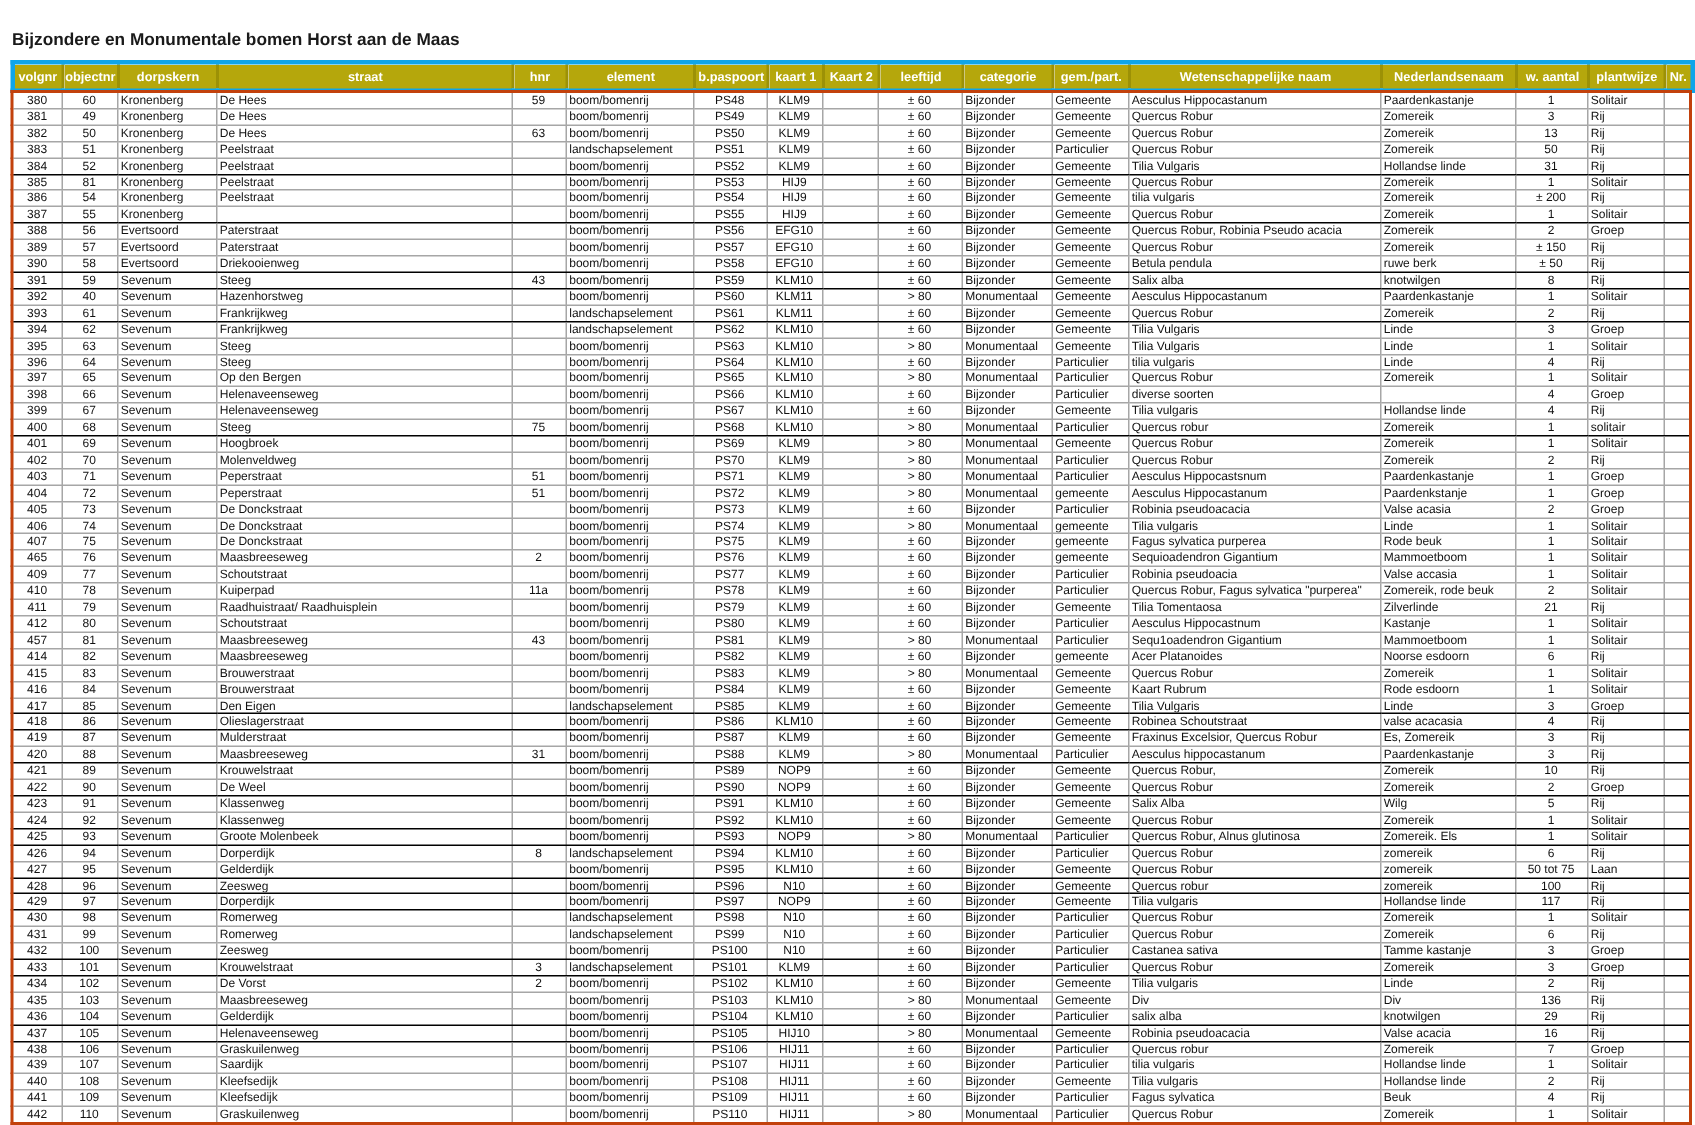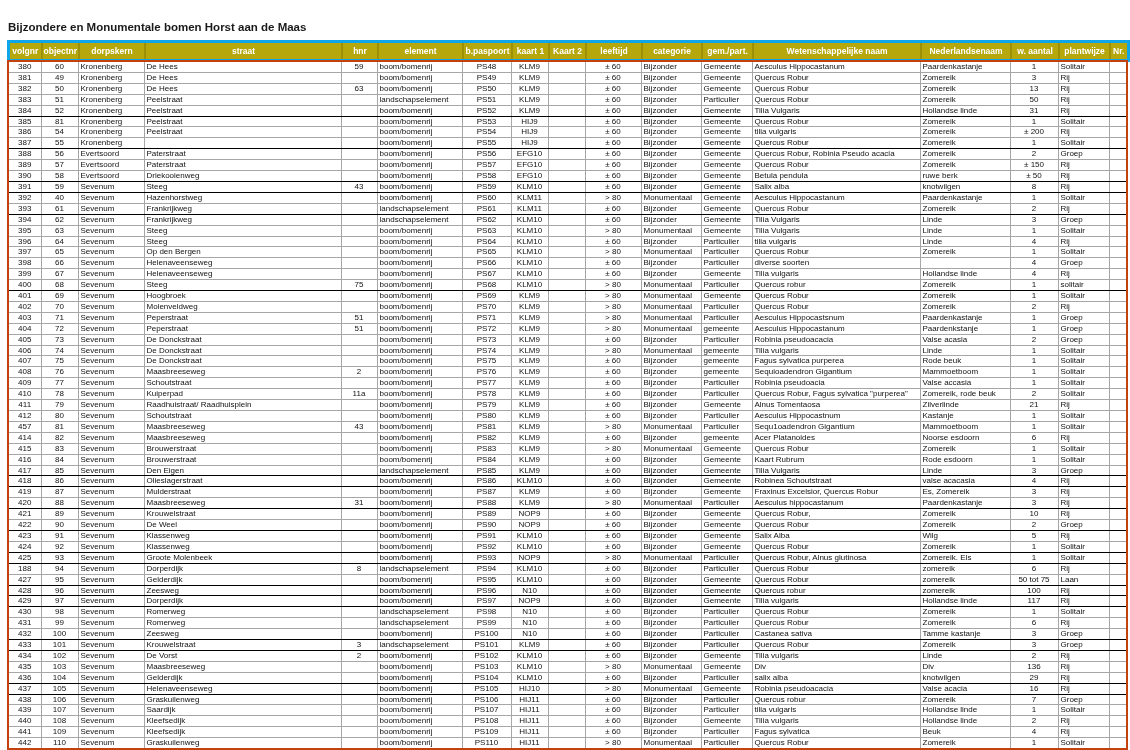--- a/index.html
+++ b/index.html
@@ -616,21 +616,21 @@
         <td class="c">± 60</td>
         <td class="l">Bijzonder</td>
         <td class="l">gemeente</td>
         <td class="l">Fagus sylvatica purperea</td>
         <td class="l">Rode beuk</td>
         <td class="c">1</td>
         <td class="l">Solitair</td>
         <td class="c"></td>
       </tr>
       <tr>
-        <td class="c">408</td>
+        <td class="c">465</td>
         <td class="c">76</td>
         <td class="l">Sevenum</td>
         <td class="l">Maasbreeseweg</td>
         <td class="c">2</td>
         <td class="l">boom/bomenrij</td>
         <td class="c">PS76</td>
         <td class="c">KLM9</td>
         <td class="c"></td>
         <td class="c">± 60</td>
         <td class="l">Bijzonder</td>
@@ -685,21 +685,21 @@
         <td class="l">Sevenum</td>
         <td class="l">Raadhuistraat/ Raadhuisplein</td>
         <td class="c"></td>
         <td class="l">boom/bomenrij</td>
         <td class="c">PS79</td>
         <td class="c">KLM9</td>
         <td class="c"></td>
         <td class="c">± 60</td>
         <td class="l">Bijzonder</td>
         <td class="l">Gemeente</td>
-        <td class="l">Alnus Tomentaosa</td>
+        <td class="l">Tilia Tomentaosa</td>
         <td class="l">Zilverlinde</td>
         <td class="c">21</td>
         <td class="l">Rij</td>
         <td class="c"></td>
       </tr>
       <tr>
         <td class="c">412</td>
         <td class="c">80</td>
         <td class="l">Sevenum</td>
         <td class="l">Schoutstraat</td>
@@ -958,21 +958,21 @@
         <td class="c">&gt; 80</td>
         <td class="l">Monumentaal</td>
         <td class="l">Particulier</td>
         <td class="l">Quercus Robur, Alnus glutinosa</td>
         <td class="l">Zomereik. Els</td>
         <td class="c">1</td>
         <td class="l">Solitair</td>
         <td class="c"></td>
       </tr>
       <tr>
-        <td class="c">188</td>
+        <td class="c">426</td>
         <td class="c">94</td>
         <td class="l">Sevenum</td>
         <td class="l">Dorperdijk</td>
         <td class="c">8</td>
         <td class="l">landschapselement</td>
         <td class="c">PS94</td>
         <td class="c">KLM10</td>
         <td class="c"></td>
         <td class="c">± 60</td>
         <td class="l">Bijzonder</td>

